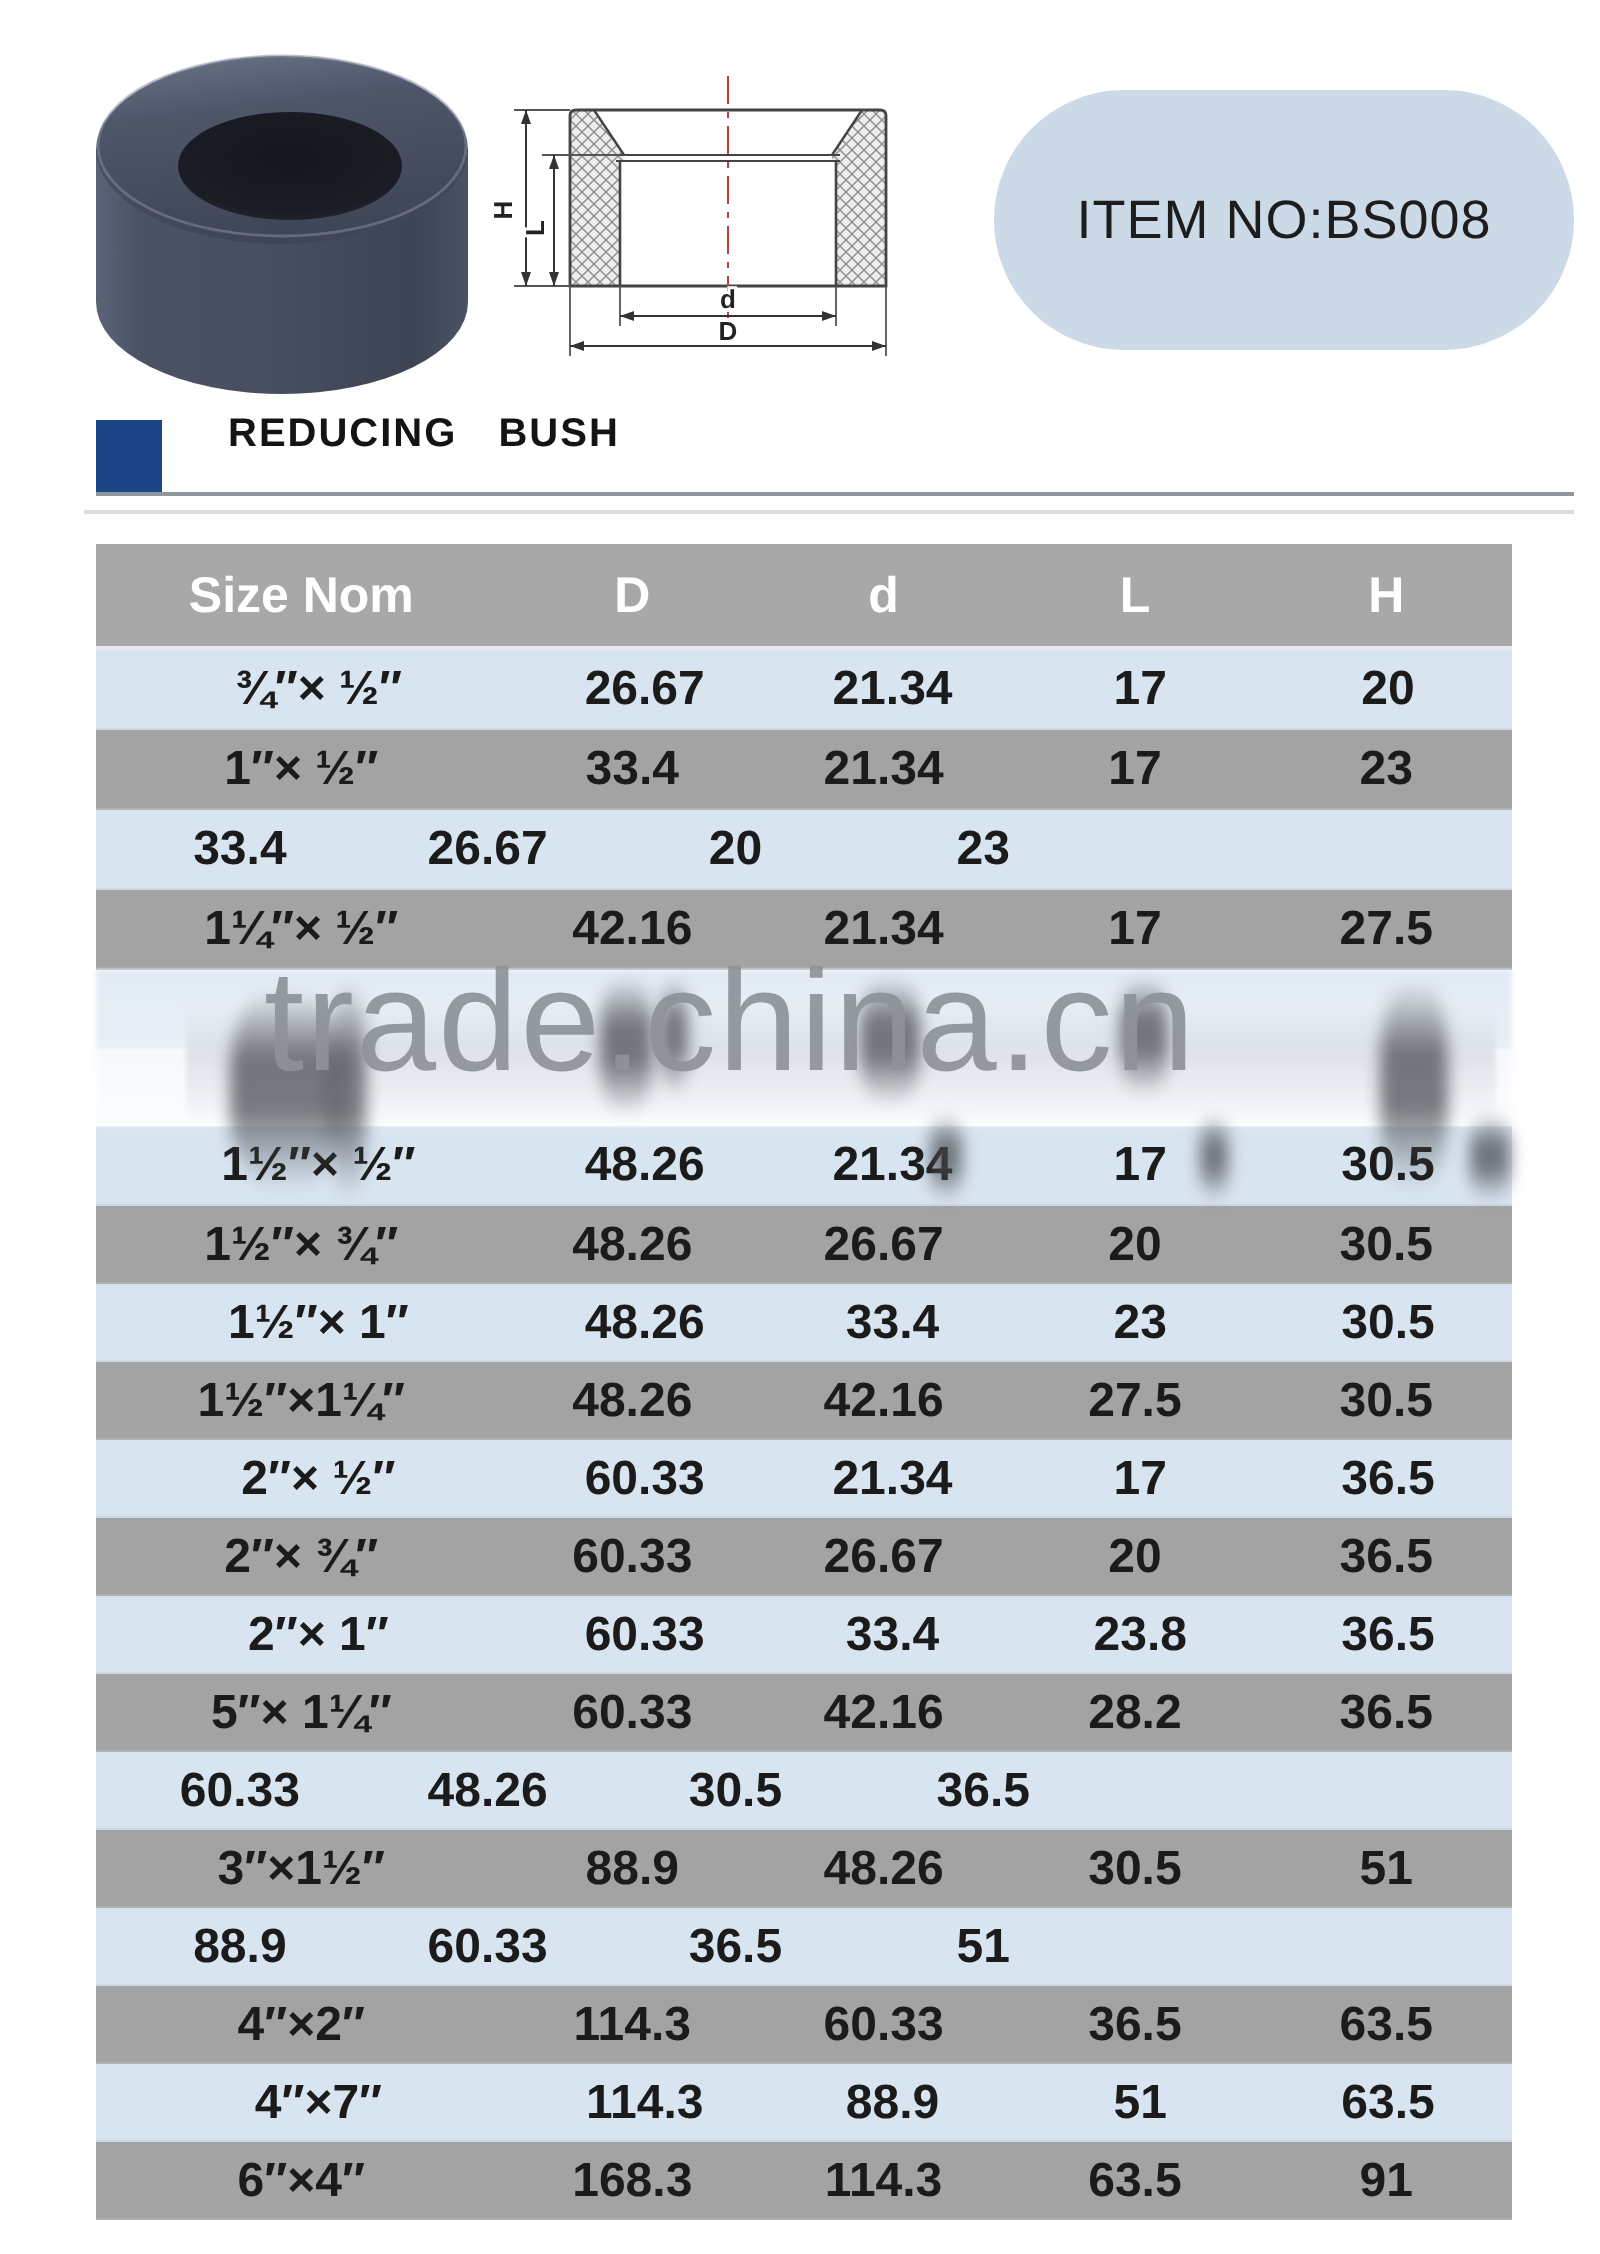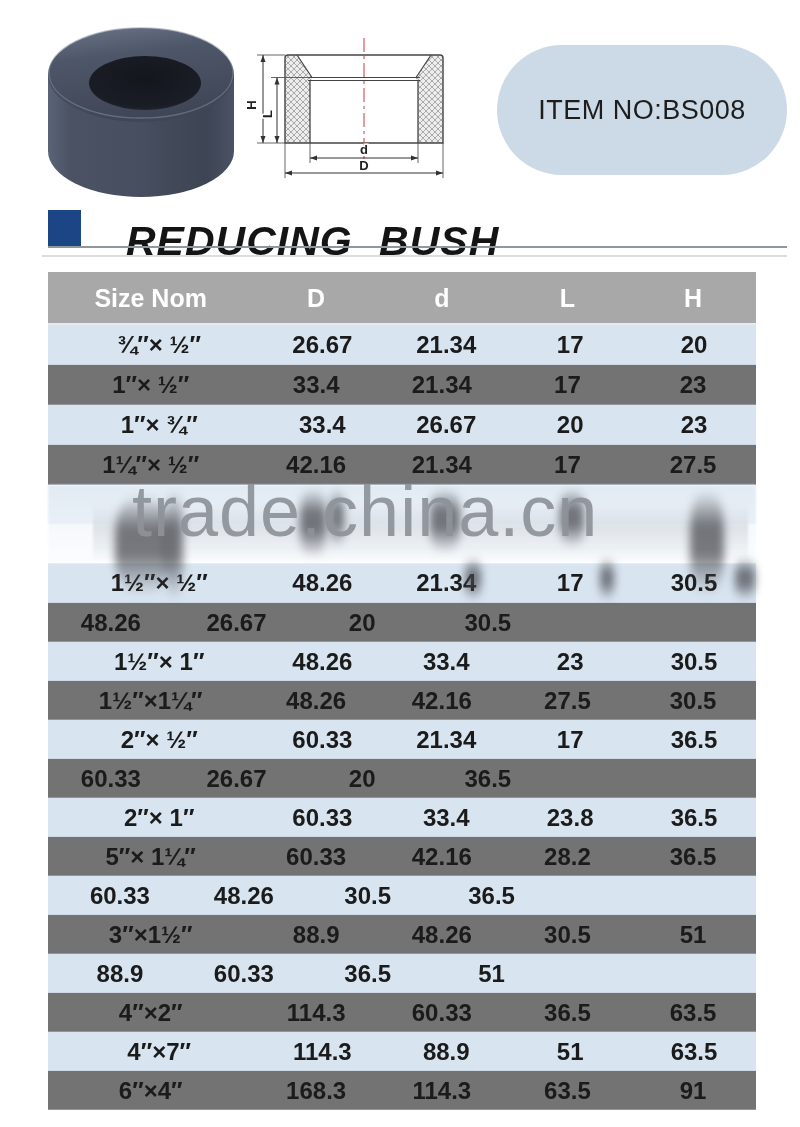--- a/index.html
+++ b/index.html
@@ -16,38 +16,38 @@
     position:absolute; left:497px; top:45px; width:290px; height:130px;
     background:var(--badge_blue); border-radius:65px;
     display:flex; align-items:center; justify-content:center;text-align:right;
   }
   .badge span { font-size:27px; color:#1d1d1d; letter-spacing:.5px; }
 
   
   .title-bar { position:absolute; left:48px; top:209px; width:739px; height:50px; }
   .sq   { position:absolute; left:0; top:1px; width:33px; height:36px; background:var(--accent_navy); }
   .title-bar h1 {
-    position:absolute; left:66px; top:-3px; margin:12px;
-    font-size:41px; font-weight:bold; letter-spacing:1px; word-spacing:14px; color:#141414;font-style:italic;
+    position:absolute; left:66px; top:-3px; margin:0;
+    font-size:20px; font-weight:bold; letter-spacing:1px; word-spacing:14px; color:#141414;
   }
   .rule1 { position:absolute; left:0; top:37px;  width:739px; height:2px; background:#8f969c; }
   .rule2 { position:absolute; left:-6px; top:46px; width:745px; height:2px; background:#dadee2; }
 
   
   .spec-table { position:absolute; left:48px; top:272px; width:708px; }
   .thead {
     display:flex; height:53px; align-items:center;
     background:var(--header_gray); color:#fff; font-weight:bold; font-size:25px;
     box-shadow: inset 0 -2px 0 #e4eaf0;
   }
   .row {
     display:flex; height:40px; align-items:center;
     font-weight:bold; font-size:24px; color:var(--text_dark);
     box-shadow: inset 0 -1px 0 rgba(190,200,212,.4);
-    background:#737373;
+    background:#a3a3a3;
   }
   .rows-bottom .row { height:39px; }
   .row.blue { background:var(--row_blue);padding-left:10px; }
   .cell { text-align:center; }
   .c-size { width:29%; }
   .c-num  { width:17.75%; }
 
   
   .wm-zone { position:relative; height:118px; }
   .ghost-row.g1 { height:40px; background:linear-gradient(to bottom,#e2ebf4,#e9f0f7); filter:blur(1px); }
@@ -185,21 +185,20 @@
     <div class="cell c-num">20</div>
   </div>
         <div class="row white">
     <div class="cell c-size">1″× ½″</div>
     <div class="cell c-num">33.4</div>
     <div class="cell c-num">21.34</div>
     <div class="cell c-num">17</div>
     <div class="cell c-num">23</div>
   </div>
         <div class="row blue">
-    <div class="cell c-size">1″× ¾″</div>
     <div class="cell c-num">33.4</div>
     <div class="cell c-num">26.67</div>
     <div class="cell c-num">20</div>
     <div class="cell c-num">23</div>
   </div>
         <div class="row white">
     <div class="cell c-size">1¼″× ½″</div>
     <div class="cell c-num">42.16</div>
     <div class="cell c-num">21.34</div>
     <div class="cell c-num">17</div>
@@ -226,20 +225,21 @@
       <div class="streak" style="left:417px; top:72px; width:16px; height:44px;"></div>
       <div class="streak" style="left:512px; top:3px;  width:24px; height:60px;"></div>
       <div class="streak" style="left:552px; top:72px; width:14px; height:44px;"></div>
       <div class="streak" style="left:642px; top:5px;  width:34px; height:105px;"></div>
       <div class="streak" style="left:687px; top:72px; width:20px; height:44px;"></div>
       <span class="wm-text">trade.china.cn</span>
     </div>
 
     <div class="rows-bottom">
         <div class="row white">
+    <div class="cell c-size">1½″× ¾″</div>
     <div class="cell c-num">48.26</div>
     <div class="cell c-num">26.67</div>
     <div class="cell c-num">20</div>
     <div class="cell c-num">30.5</div>
   </div>
         <div class="row blue">
     <div class="cell c-size">1½″× 1″</div>
     <div class="cell c-num">48.26</div>
     <div class="cell c-num">33.4</div>
     <div class="cell c-num">23</div>
@@ -253,20 +253,21 @@
     <div class="cell c-num">30.5</div>
   </div>
         <div class="row blue">
     <div class="cell c-size">2″× ½″</div>
     <div class="cell c-num">60.33</div>
     <div class="cell c-num">21.34</div>
     <div class="cell c-num">17</div>
     <div class="cell c-num">36.5</div>
   </div>
         <div class="row white">
+    <div class="cell c-size">2″× ¾″</div>
     <div class="cell c-num">60.33</div>
     <div class="cell c-num">26.67</div>
     <div class="cell c-num">20</div>
     <div class="cell c-num">36.5</div>
   </div>
         <div class="row blue">
     <div class="cell c-size">2″× 1″</div>
     <div class="cell c-num">60.33</div>
     <div class="cell c-num">33.4</div>
     <div class="cell c-num">23.8</div>

